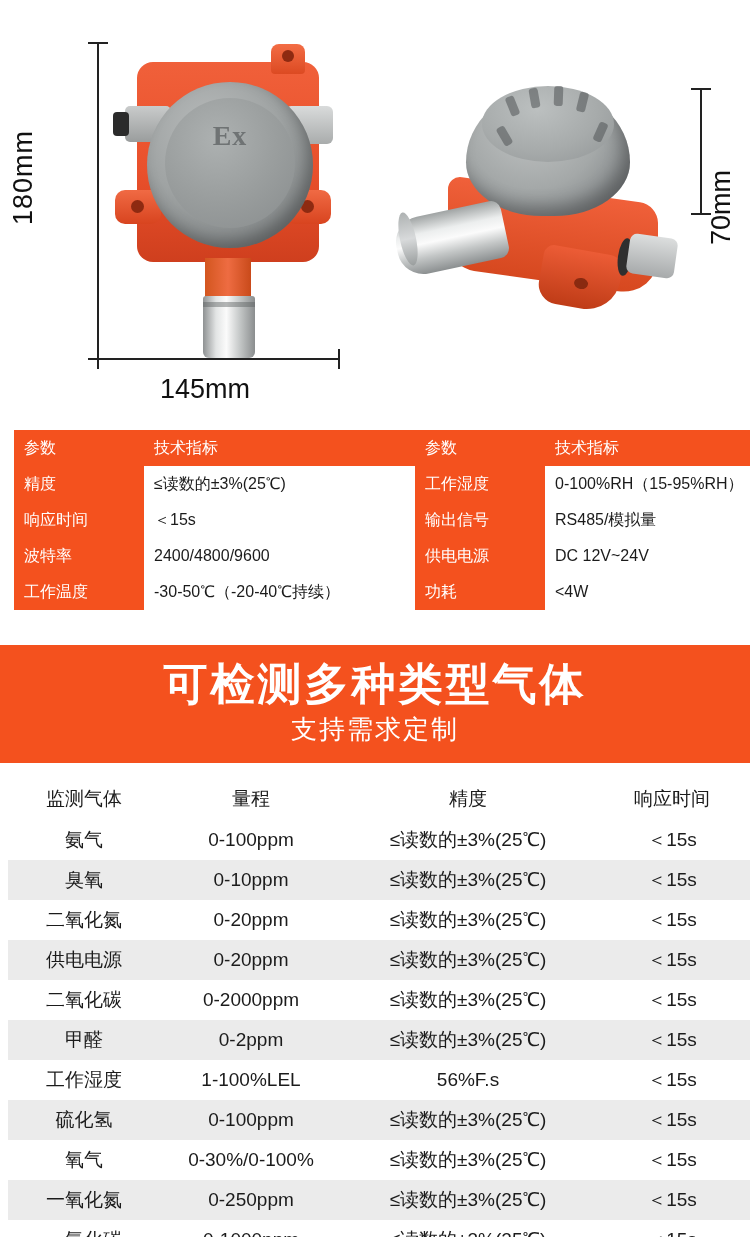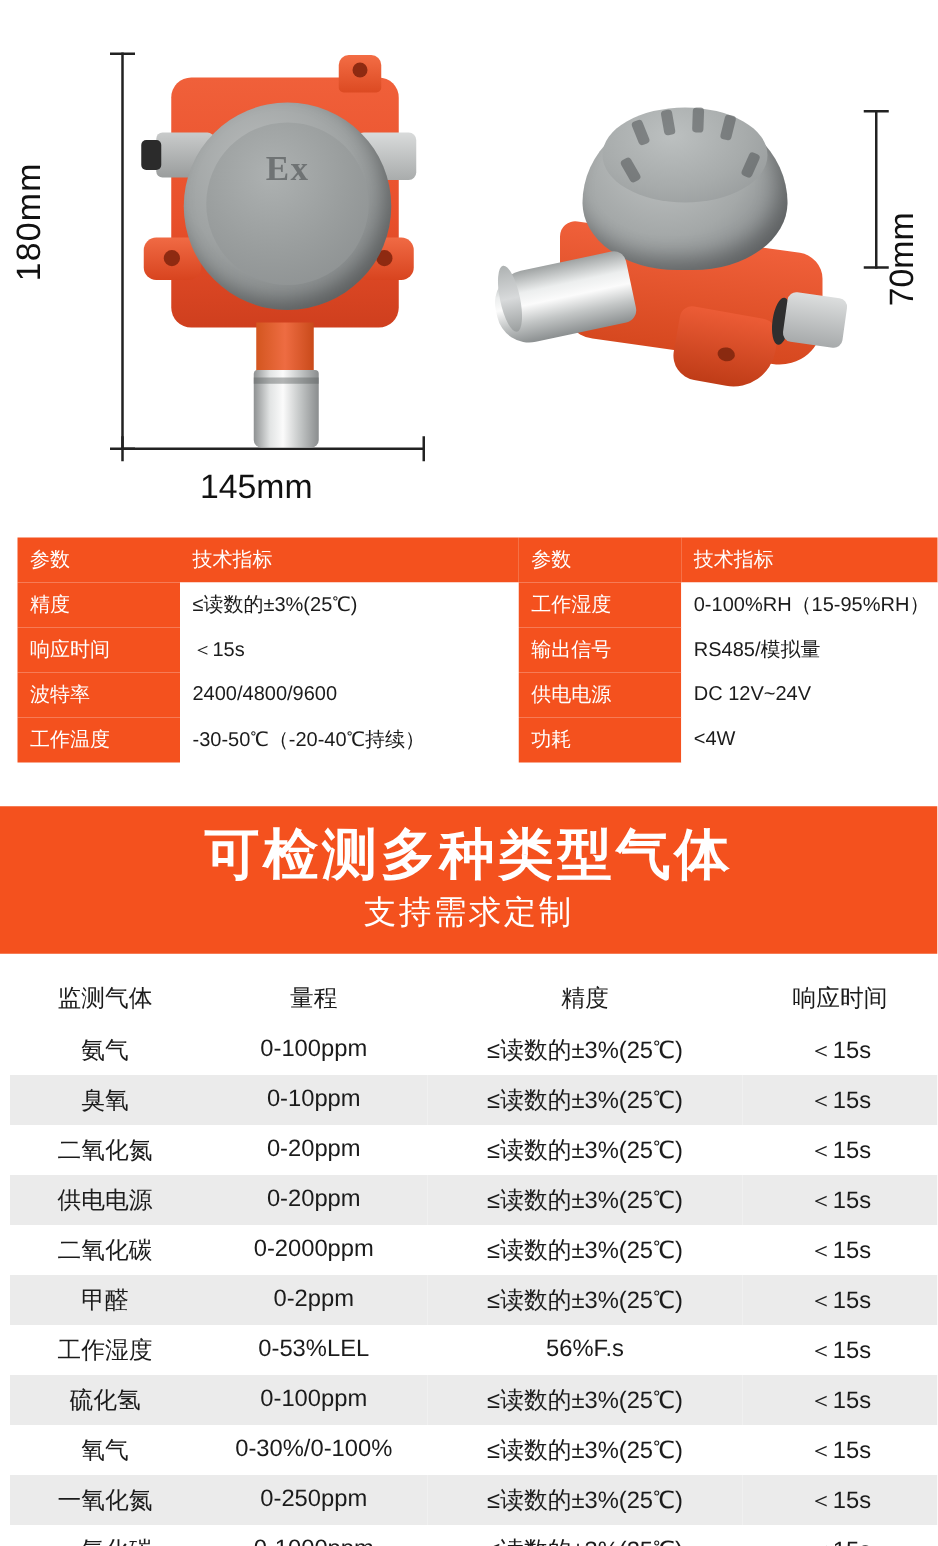--- a/index.html
+++ b/index.html
@@ -459,21 +459,21 @@
       <td>＜15s</td>
     </tr>
     <tr>
       <td>甲醛</td>
       <td>0-2ppm</td>
       <td>≤读数的±3%(25℃)</td>
       <td>＜15s</td>
     </tr>
     <tr>
       <td>工作湿度</td>
-      <td>0-53%LEL</td>
+      <td>1-100%LEL</td>
       <td>56%F.s</td>
       <td>＜15s</td>
     </tr>
     <tr>
       <td>硫化氢</td>
       <td>0-100ppm</td>
       <td>≤读数的±3%(25℃)</td>
       <td>＜15s</td>
     </tr>
     <tr>

